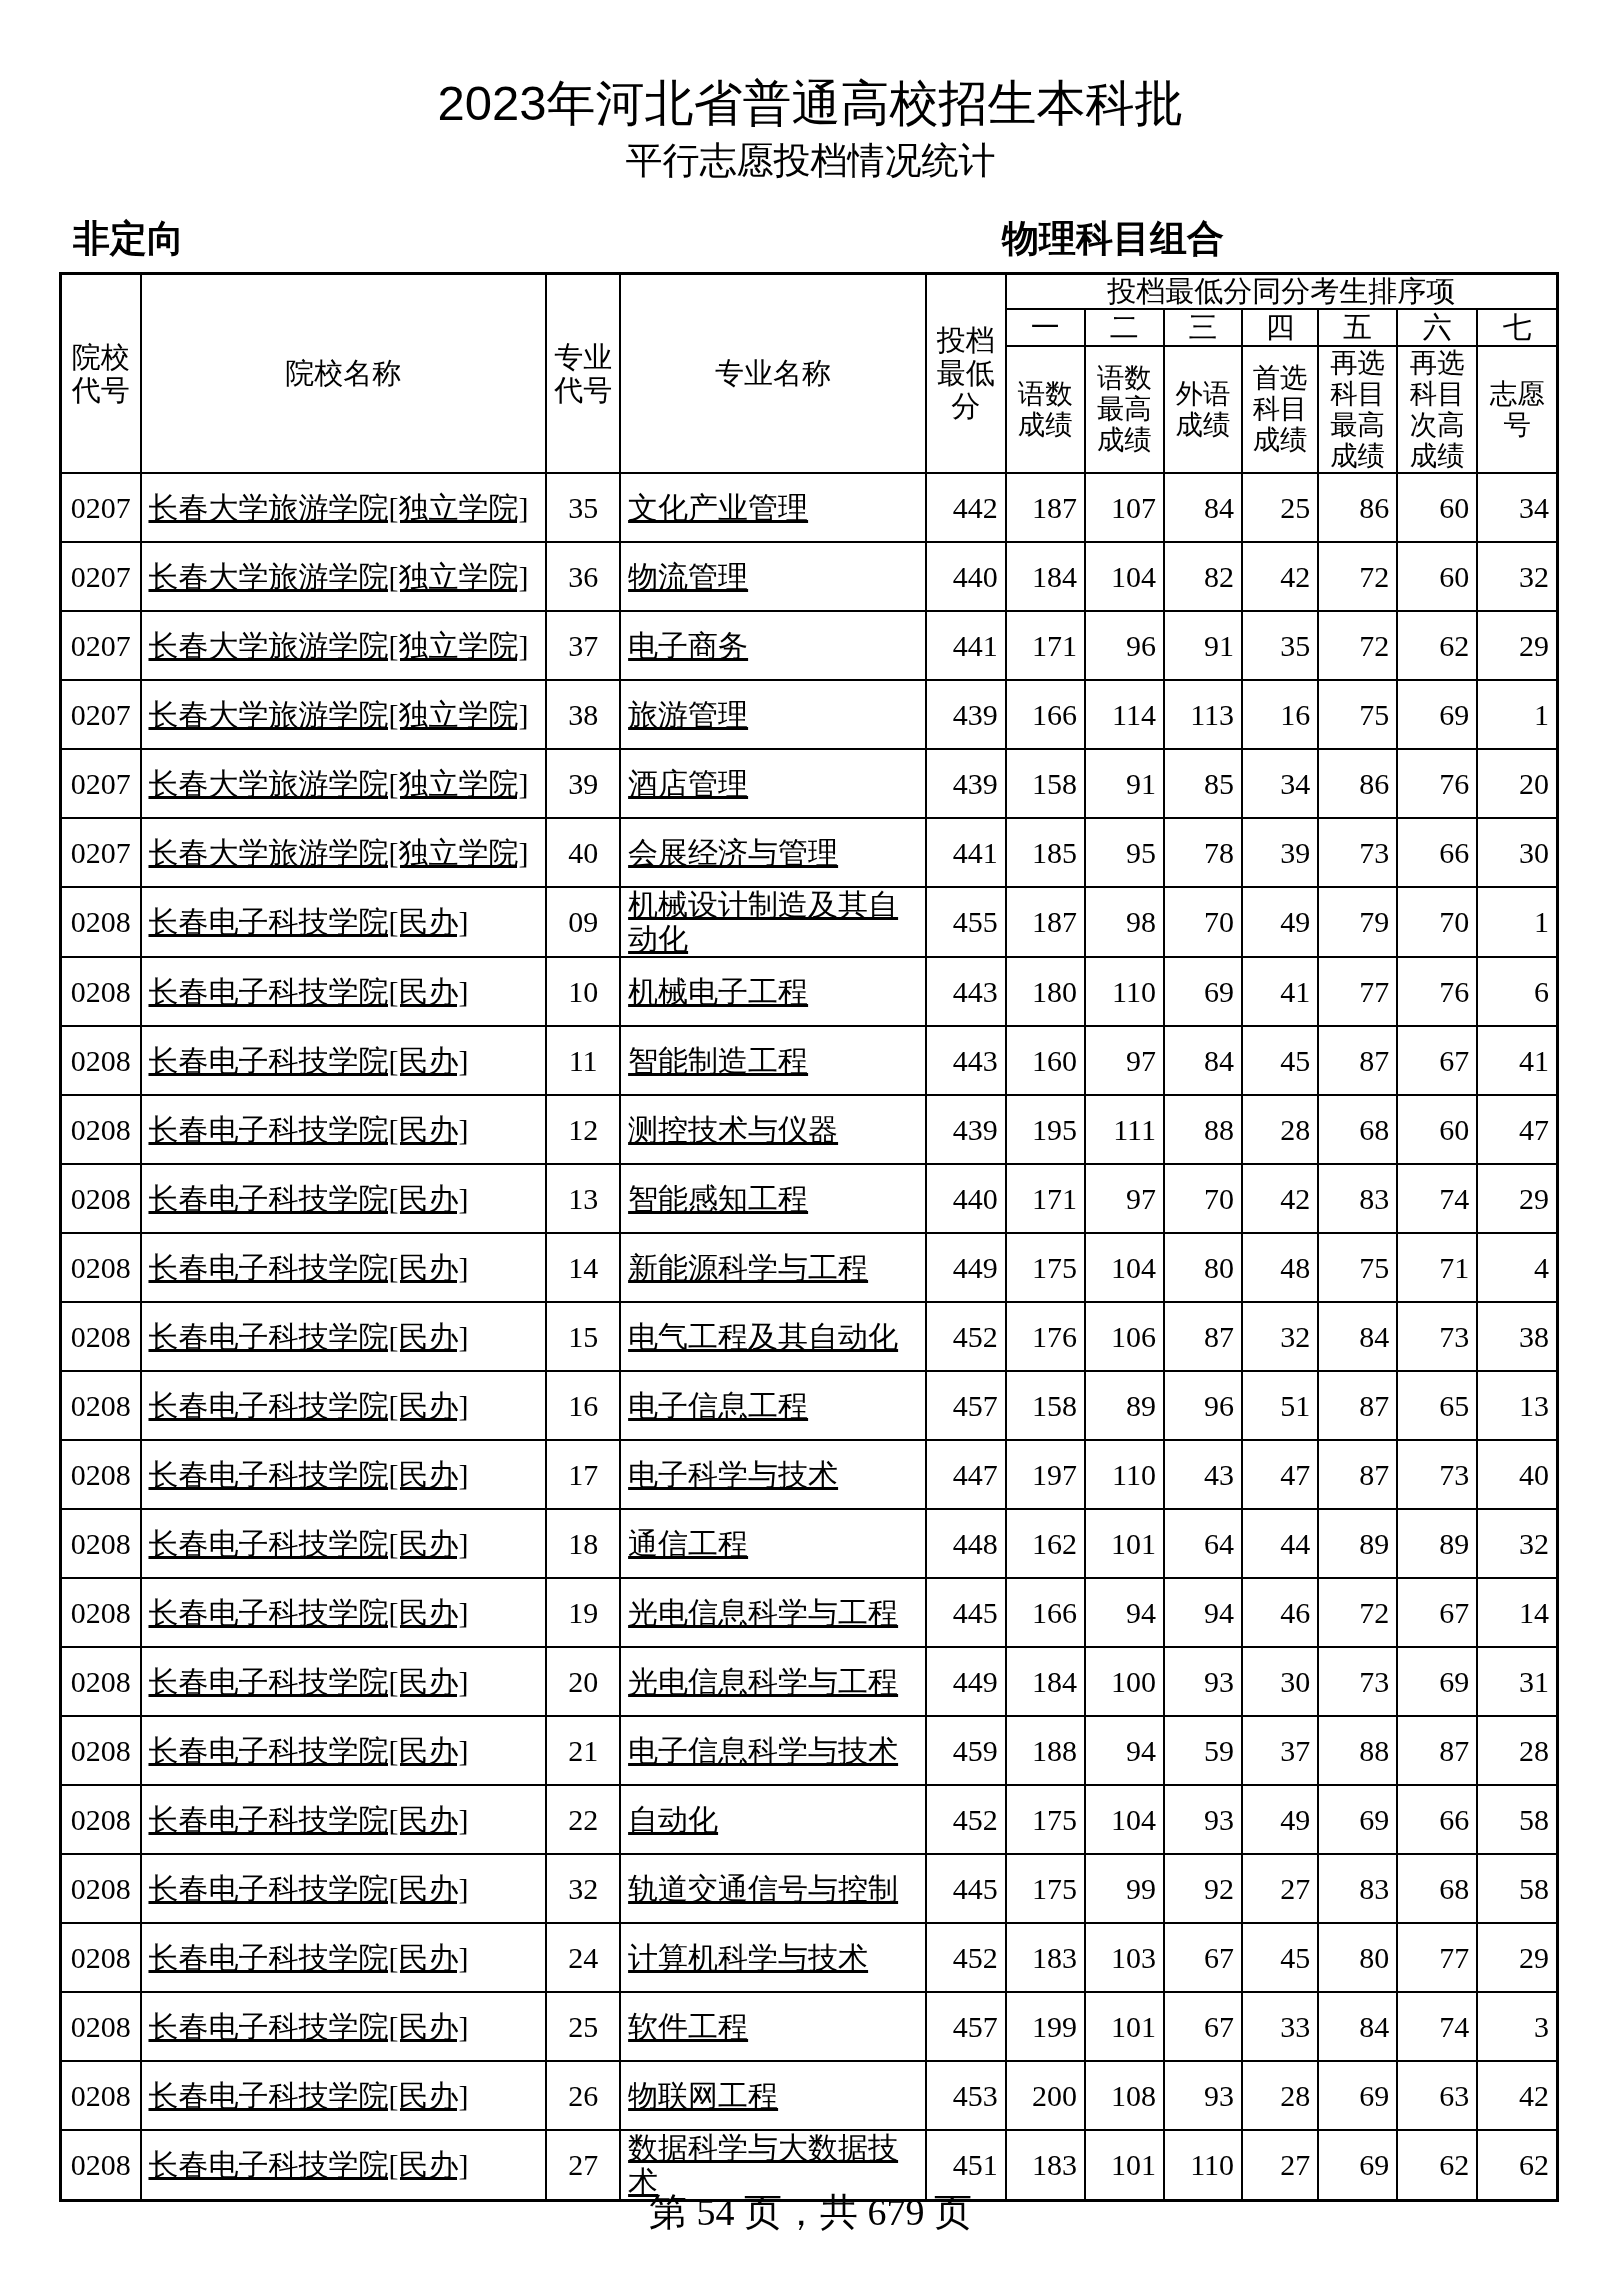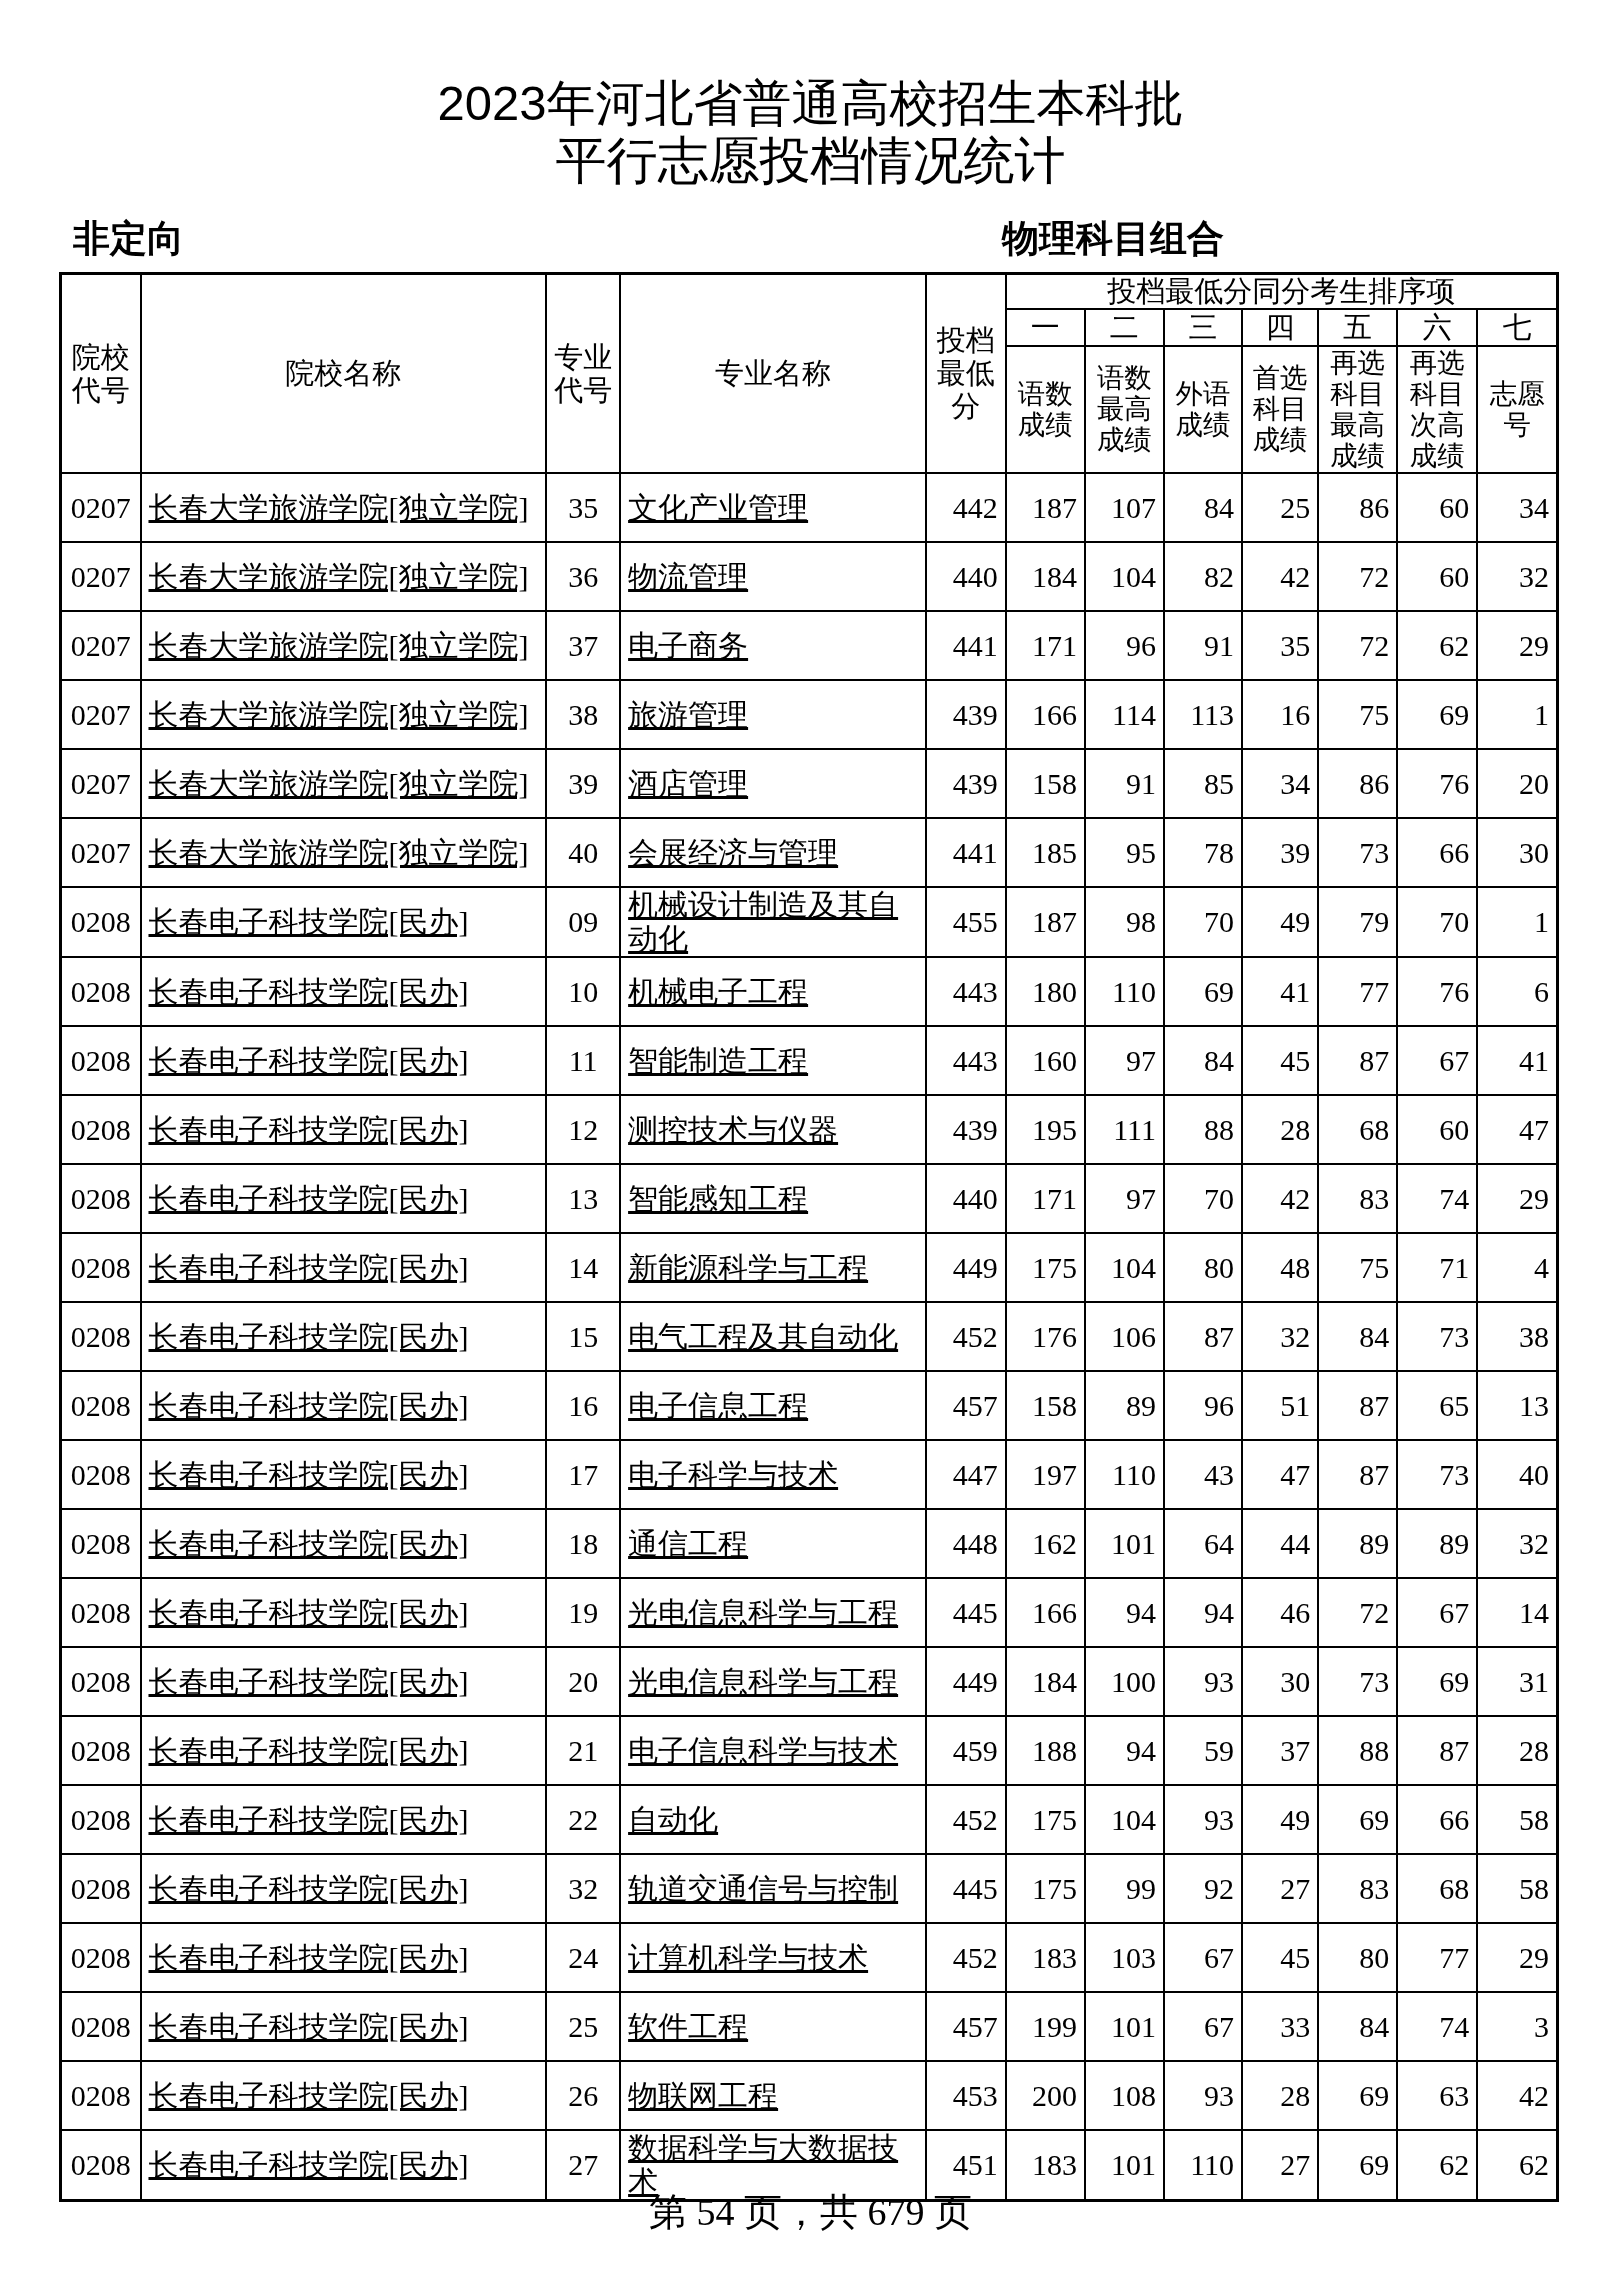--- a/index.html
+++ b/index.html
@@ -9,21 +9,21 @@
     font-family:"Liberation Serif", serif;
     position:relative;
   }
   .title-block {
     position:absolute; top:74px; left:0; width:1621px;
     text-align:center;
     font-family:"Liberation Sans", sans-serif;
     font-weight:normal;
   }
   .title-line1 { font-size:49px; line-height:59px; }
-  .title-line2 { font-size:51px; line-height:55px; }
+  .title-line2 { font-size:37px; line-height:55px; }
   .subheader-left {
     position:absolute; left:73px; top:218px;
     font-family:"Liberation Sans", sans-serif;
     font-weight:bold; font-size:37px; line-height:41px;
   }
   .subheader-right {
     position:absolute; left:1002px; top:218px;
     font-family:"Liberation Sans", sans-serif;
     font-weight:bold; font-size:37px; line-height:41px;
   }

